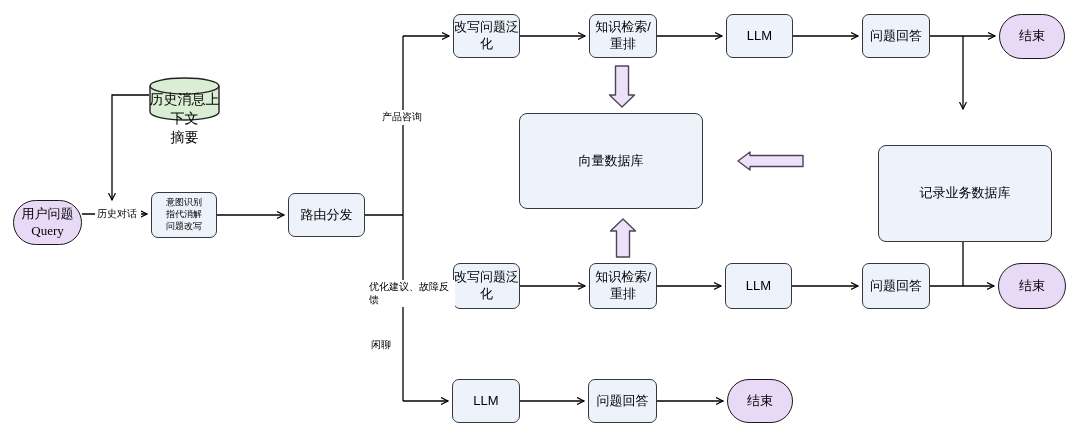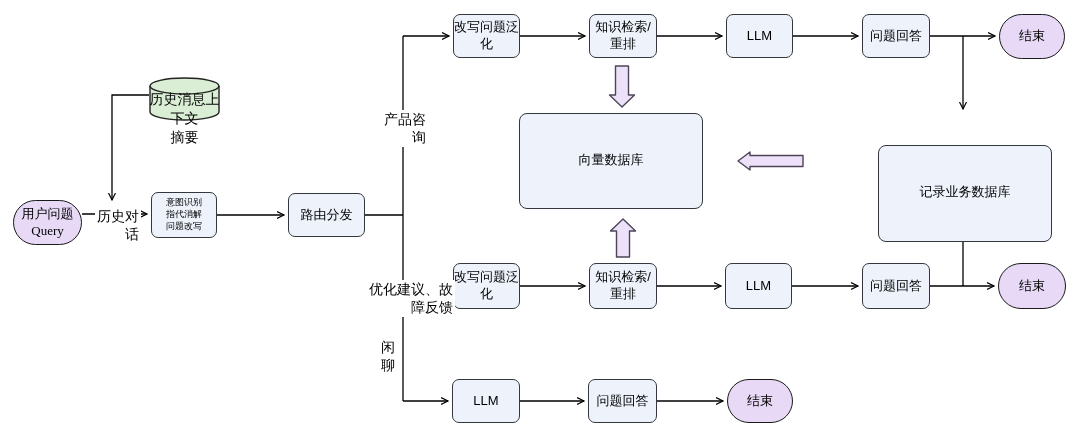--- a/index.html
+++ b/index.html
@@ -23,38 +23,38 @@
     border:1.4px solid var(--box-stroke,#33383f);
     border-radius:7px;
     z-index:2;
   }
   .terminator{
     background:var(--terminator-fill,#e8d9f7);
     border:1.5px solid var(--terminator-stroke,#1a1a1a);
     border-radius:23px;
     font-family:Liberation Serif, serif;
   }
-  .bigbox{border-radius:8px;font-family:Liberation Mono, monospace;}
+  .bigbox{border-radius:8px;}
   .cylinder{
     position:absolute;
     z-index:2;
     background:transparent;border:none;
   }
   .cylinder svg{position:absolute;left:0;top:0;}
   .cyl-text{
     position:absolute;left:0;top:13px;width:100%;
     text-align:center;font-size:14px;line-height:1.35;
     white-space:pre-line;z-index:3;
   }
   .edge-label{
     position:absolute;
     z-index:3;
     background:#fff;
-    font-size:14px;line-height:1.25;
-    text-align:right;
+    font-size:10px;line-height:1.25;
+    text-align:left;
     white-space:pre-line;
     padding:1px 2px;
   }
   .wire{stroke:var(--line-color,#000);stroke-width:1.3;fill:none;}
   .block-arrow{
     fill:var(--block-arrow-fill,#ece1f9);
     stroke:var(--block-arrow-stroke,#4d4457);
     stroke-width:1.4;
     stroke-linejoin:round;
   }

